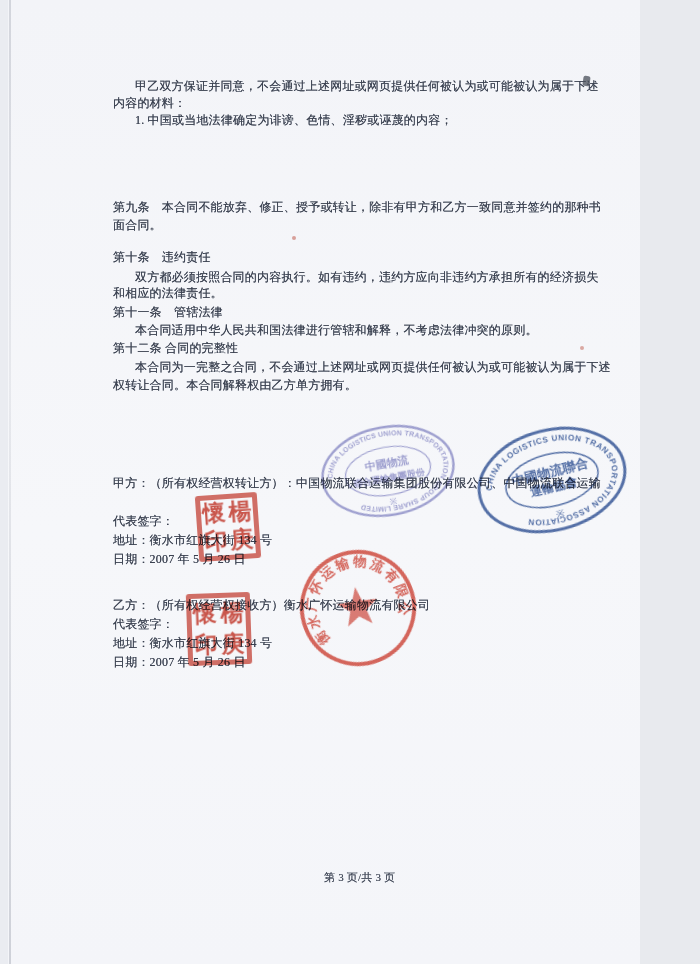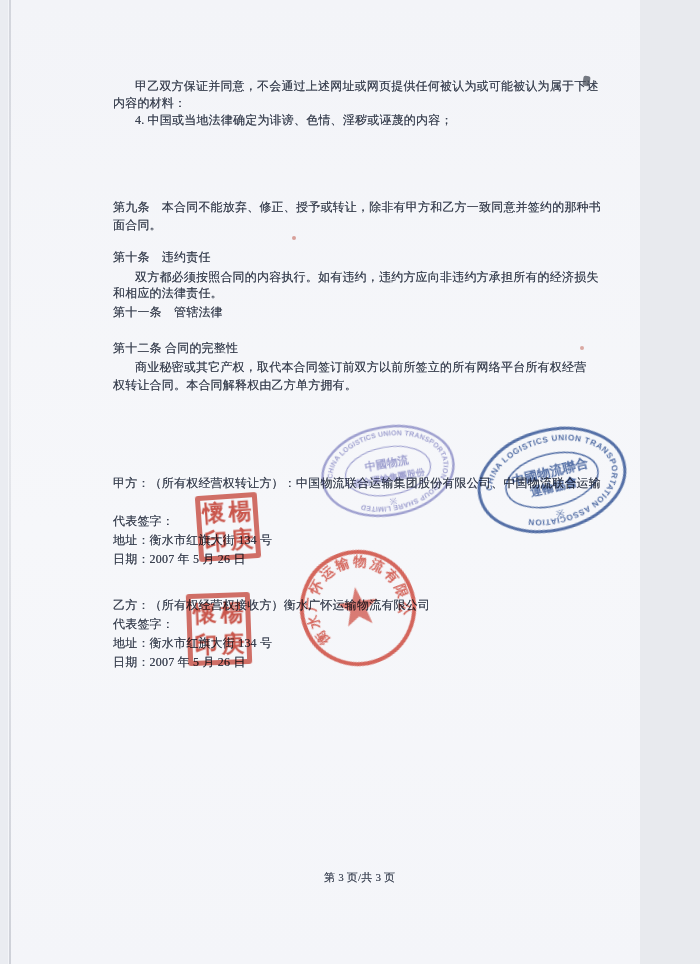--- a/index.html
+++ b/index.html
@@ -48,29 +48,30 @@
 </style>
 </head>
 <body>
 
 <div id="paper">
   <div class="edge-left"></div>
   <div class="crease"></div>
 
   <div class="ln" style="left:135px;top:78px">甲乙双方保证并同意，不会通过上述网址或网页提供任何被认为或可能被认为属于下述</div>
   <div class="ln" style="left:113px;top:95px">内容的材料：</div>
-  <div class="ln" style="left:135px;top:112px">4. 中国或当地法律确定为诽谤、色情、淫秽或诬蔑的内容；</div>
+  <div class="ln" style="left:135px;top:112px">1. 中国或当地法律确定为诽谤、色情、淫秽或诬蔑的内容；</div>
   <div class="ln" style="left:113px;top:199px">第九条　本合同不能放弃、修正、授予或转让，除非有甲方和乙方一致同意并签约的那种书</div>
   <div class="ln" style="left:113px;top:217px">面合同。</div>
   <div class="ln" style="left:113px;top:249px">第十条　违约责任</div>
   <div class="ln" style="left:135px;top:269px">双方都必须按照合同的内容执行。如有违约，违约方应向非违约方承担所有的经济损失</div>
   <div class="ln" style="left:113px;top:285px">和相应的法律责任。</div>
   <div class="ln" style="left:113px;top:304px">第十一条　管辖法律</div>
+  <div class="ln" style="left:135px;top:322px">本合同适用中华人民共和国法律进行管辖和解释，不考虑法律冲突的原则。</div>
   <div class="ln" style="left:113px;top:340px">第十二条 合同的完整性</div>
-  <div class="ln" style="left:135px;top:359px">商业秘密或其它产权，取代本合同签订前双方以前所签立的所有网络平台所有权经营</div>
+  <div class="ln" style="left:135px;top:359px">本合同为一完整之合同，不会通过上述网址或网页提供任何被认为或可能被认为属于下述</div>
   <div class="ln" style="left:113px;top:377px">权转让合同。本合同解释权由乙方单方拥有。</div>
 
   <div class="ln" style="left:113px;top:475px">甲方：（所有权经营权转让方）：中国物流联合运输集团股份有限公司、中国物流联合运输</div>
   <div class="ln" style="left:113px;top:513px">代表签字：</div>
   <div class="ln" style="left:113px;top:532px">地址：衡水市红旗大街 134 号</div>
   <div class="ln" style="left:113px;top:551px">日期：2007 年 5 月 26 日</div>
 
   <div class="ln" style="left:113px;top:597px">乙方：（所有权经营权接收方）衡水广怀运输物流有限公司</div>
   <div class="ln" style="left:113px;top:616px">代表签字：</div>
   <div class="ln" style="left:113px;top:635px">地址：衡水市红旗大街 134 号</div>

